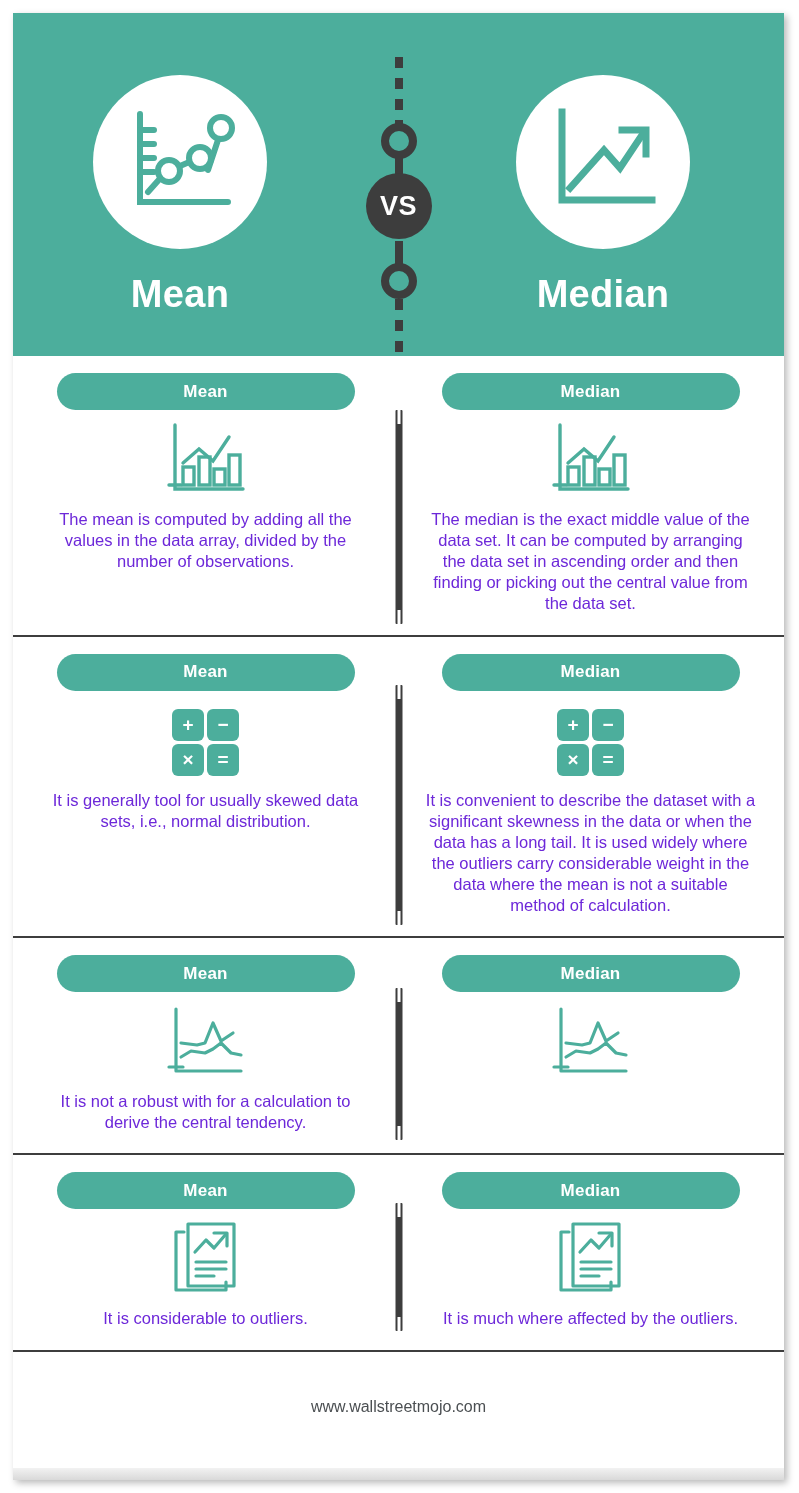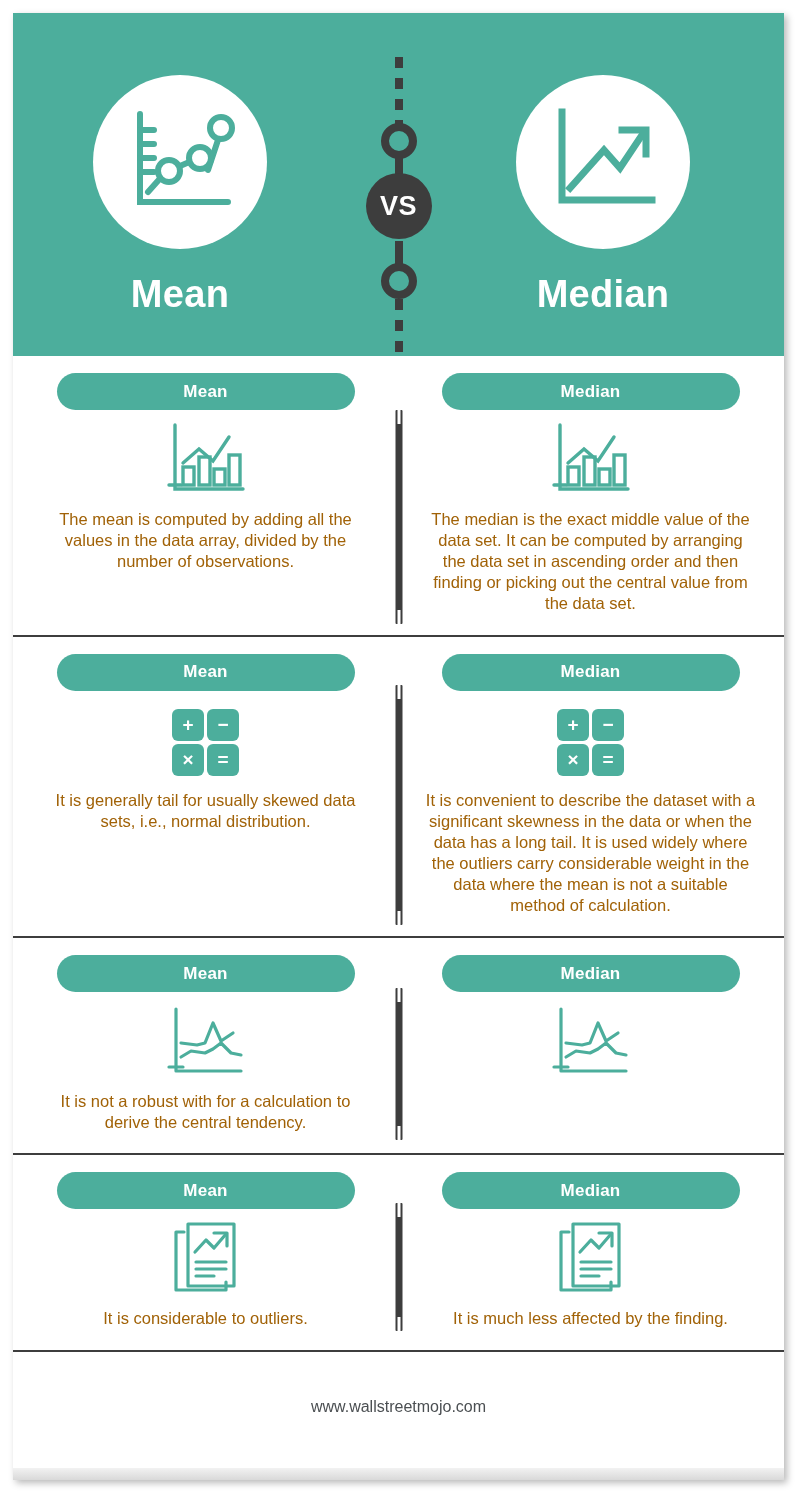--- a/index.html
+++ b/index.html
@@ -162,21 +162,21 @@
   .icon-box {
     margin-top: 14px;
     height: 76px;
     display: flex;
     align-items: center;
     justify-content: center;
   }
 
   .desc {
     margin-top: 9px;
-    color: #a16207;
+    color: #6d28d9;
     font-size: 16.5px;
     line-height: 1.28;
     text-align: center;
     max-width: 330px;
   }
 
   
   .center-bar {
     position: absolute;
     left: 50%;
@@ -343,21 +343,21 @@
       <div class="col">
         <div class="pill">Mean</div>
         <div class="icon-box">
           <div class="calc">
             <span>+</span>
             <span>−</span>
             <span>×</span>
             <span>=</span>
           </div>
         </div>
-        <div class="desc">It is generally tail for usually skewed data sets, i.e., normal distribution.</div>
+        <div class="desc">It is generally tool for usually skewed data sets, i.e., normal distribution.</div>
       </div>
 
       <div class="col">
         <div class="pill">Median</div>
         <div class="icon-box">
           <div class="calc">
             <span>+</span>
             <span>−</span>
             <span>×</span>
             <span>=</span>
@@ -433,21 +433,21 @@
               <g fill="none" stroke="#4cae9c" stroke-width="3.2" stroke-linecap="round" stroke-linejoin="round">
                 <path d="M16 12 H8 V70 H58 V62"></path>
                 <rect x="20" y="4" width="46" height="62"></rect>
                 <path d="M27 32 L38 20 L46 28 L58 14"></path>
                 <path d="M46 13 H59 V26"></path>
                 <path d="M28 42 H58 M28 49 H58 M28 56 H46"></path>
               </g>
             </svg>
           </span>
         </div>
-        <div class="desc">It is much less affected by the finding.</div>
+        <div class="desc">It is much where affected by the outliers.</div>
       </div>
     </div>
 
   </div>
 
   <div class="footer">
     <span>www.wallstreetmojo.com</span>
   </div>
   <div class="footer-strip"></div>
 

